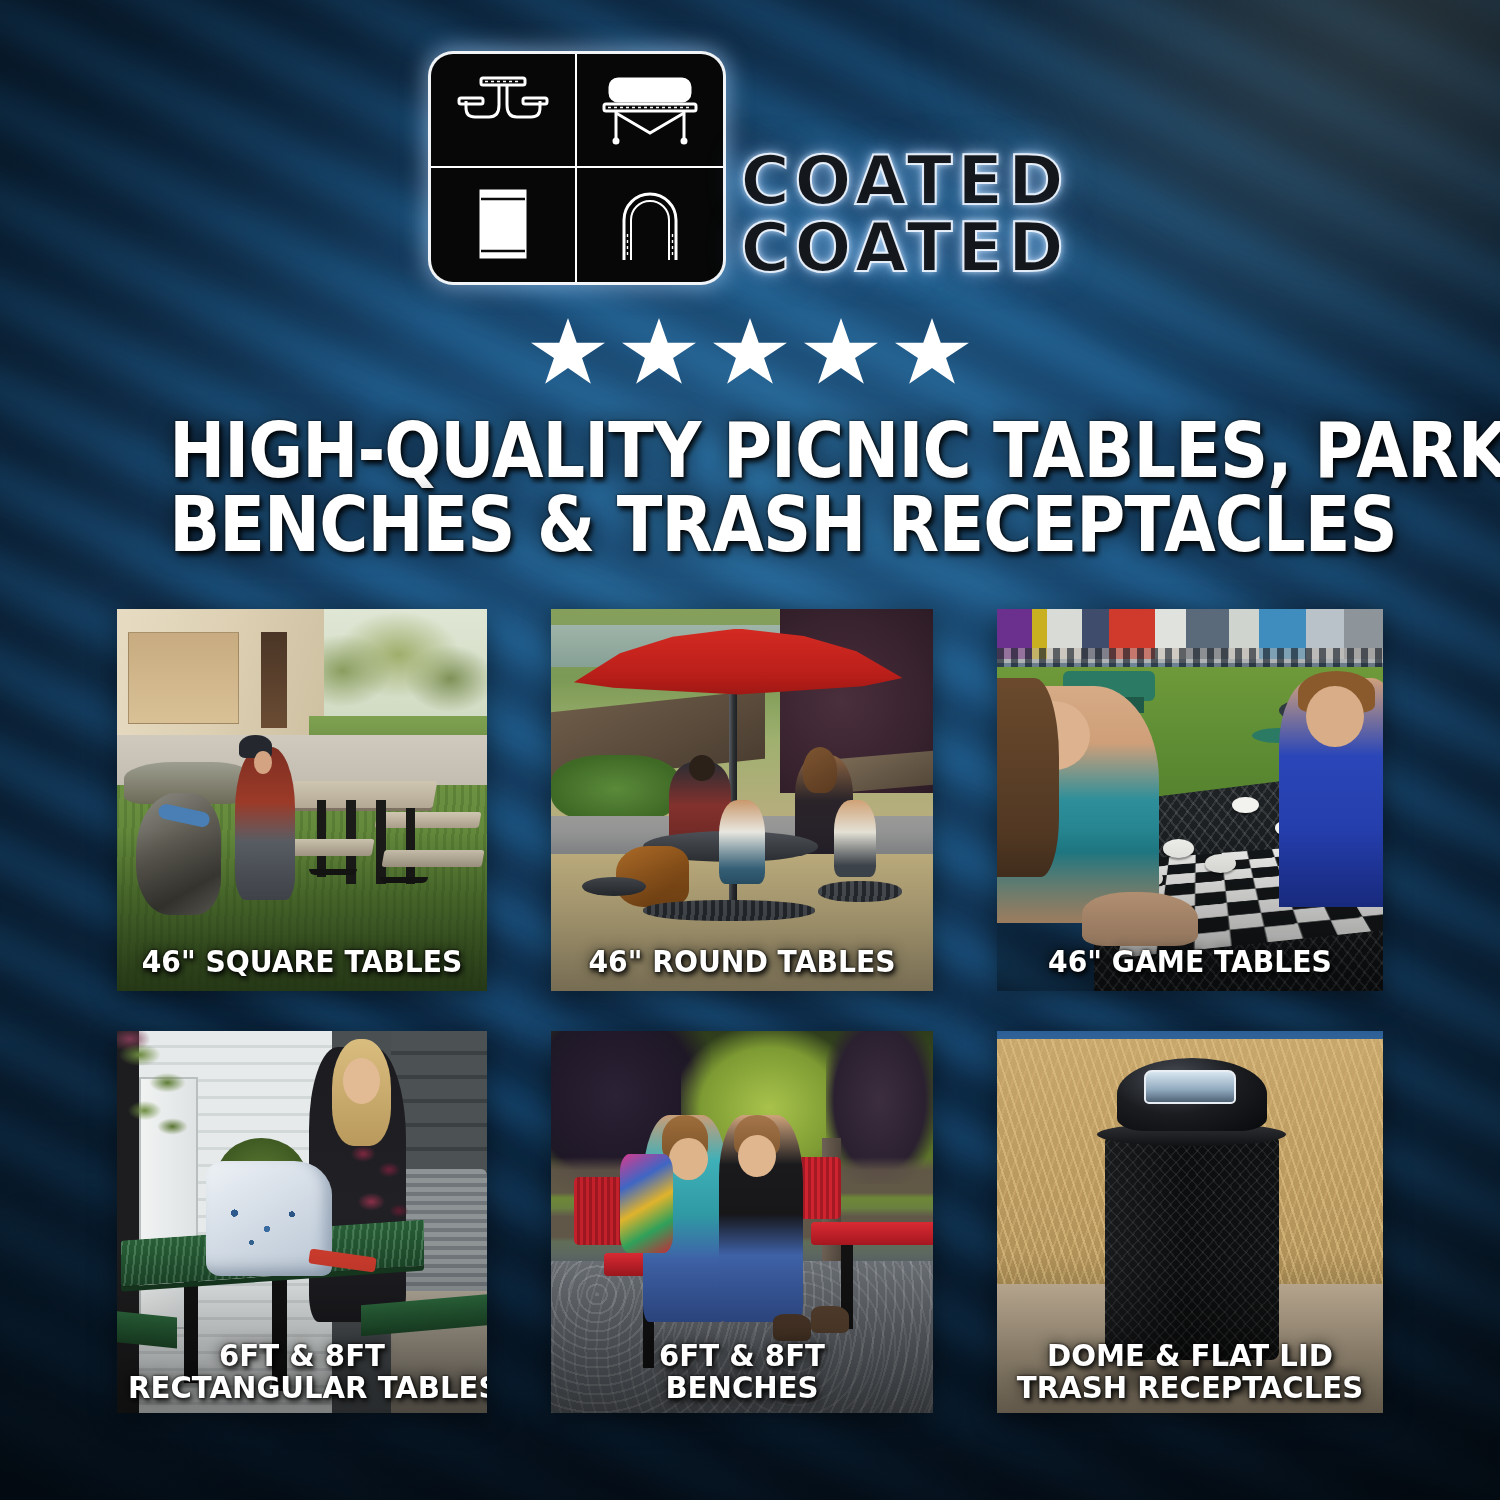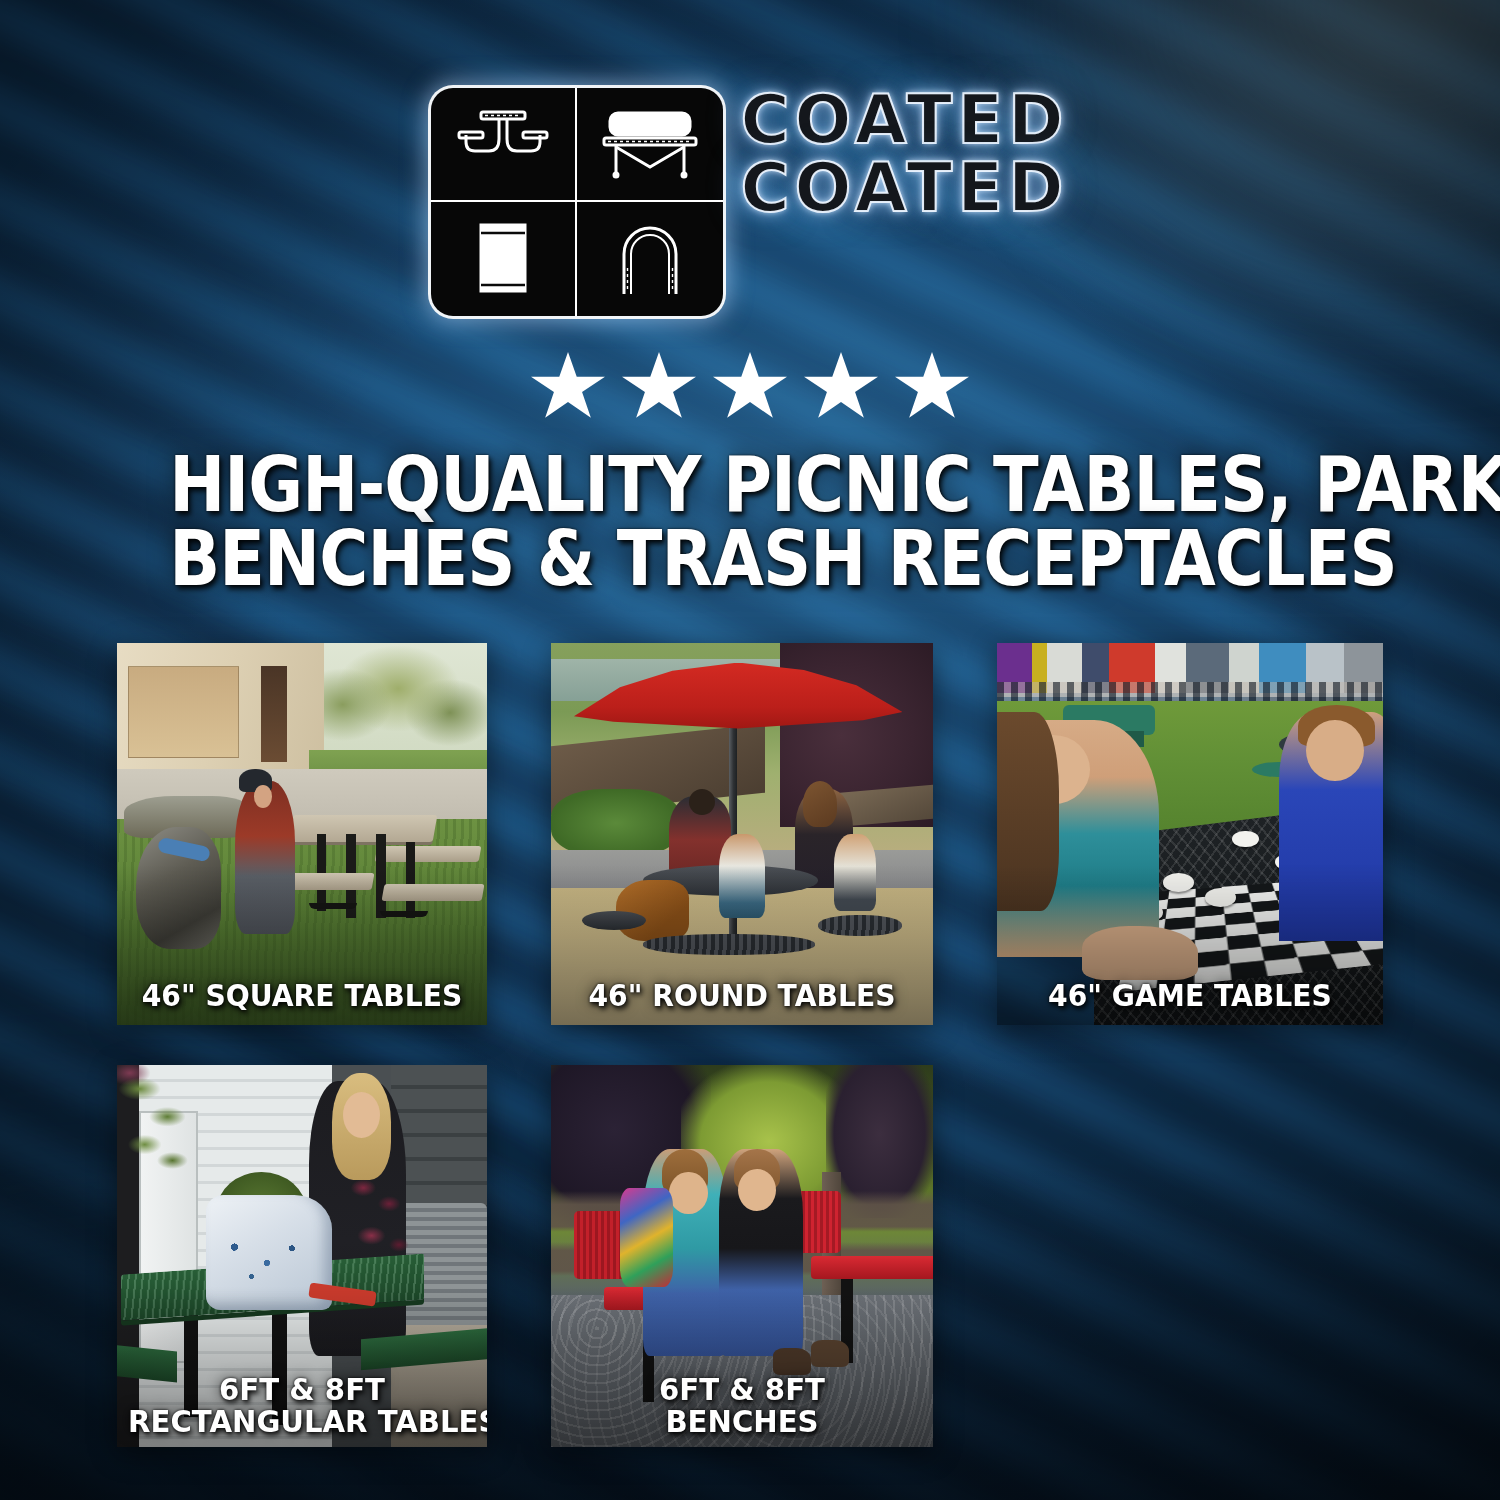--- a/index.html
+++ b/index.html
@@ -66,22 +66,22 @@
   .bg-vignette {
     position: absolute; inset: 0;
     background: radial-gradient(ellipse 1150px 1100px at 50% 44%, rgba(0,0,0,0) 40%, rgba(0,0,0,0.42) 82%, rgba(0,0,0,0.62) 100%);
   }
 
   
   .content { position: absolute; inset: 0; display: flex; flex-direction: column; align-items: center; }
 
   
   .logo-row {
-    display: flex; align-items: flex-start; gap: 17px;
-    margin-top: 88px;
+    display: flex; align-items: flex-end; gap: 17px;
+    margin-top: 54px;
   }
   .logo-mark {
     width: 292px; height: 228px;
     background: #070707;
     border-radius: 22px;
     box-shadow: 0 0 0 3px rgba(255,255,255,0.92), 0 0 22px 6px rgba(180,215,255,0.55);
     display: grid;
     grid-template-columns: 1fr 1fr;
     grid-template-rows: 1fr 1fr;
     overflow: hidden;
@@ -594,16 +594,33 @@
           <div class="p5-shoe1"></div>
             <div class="p5-shoe2"></div>
           <div class="ph-shade"></div>
         </div>
         <div class="tile-caption two-line">
           <span class="cap-line">6FT &amp; 8FT</span>
           <span class="cap-line">BENCHES</span>
         </div>
       </div>
 
+      <div class="tile">
+        <div class="photo">
+          <div class="p6-sky"></div>
+            <div class="p6-grass"></div>
+            <div class="p6-ground"></div>
+          <div class="p6-shadow"></div>
+          <div class="p6-body"></div>
+            <div class="p6-rim"></div>
+            <div class="p6-dome"></div>
+            <div class="p6-open"></div>
+          <div class="ph-shade"></div>
+        </div>
+        <div class="tile-caption two-line">
+          <span class="cap-line">DOME &amp; FLAT LID</span>
+          <span class="cap-line">TRASH RECEPTACLES</span>
+        </div>
+      </div>
 
     </div>
   </div>
 </div>
 
 </body></html>

